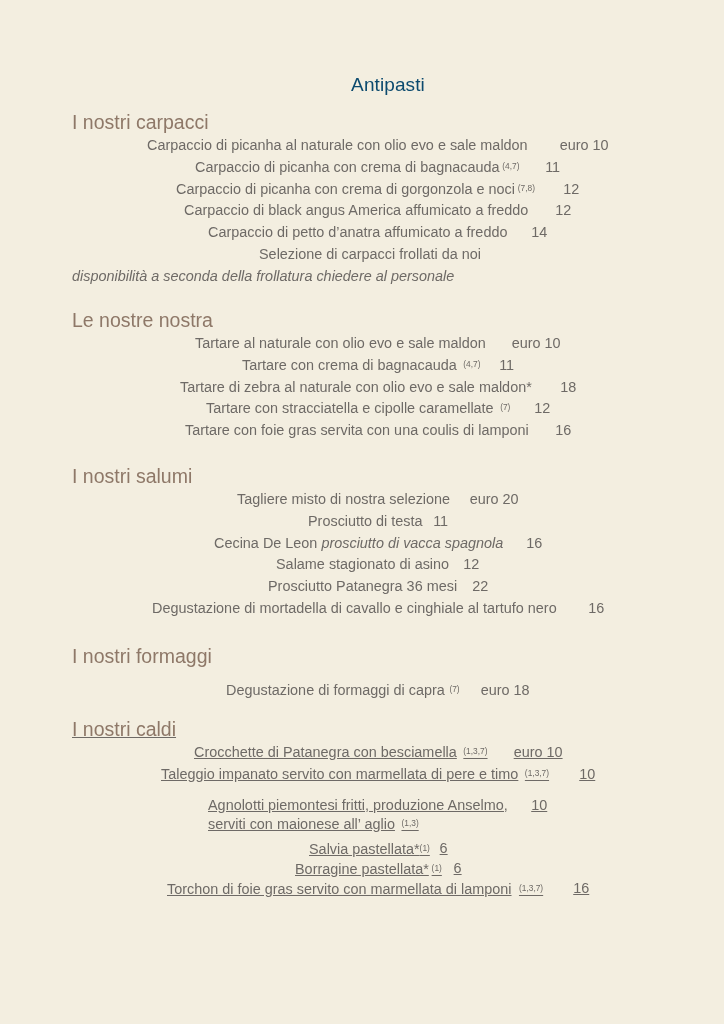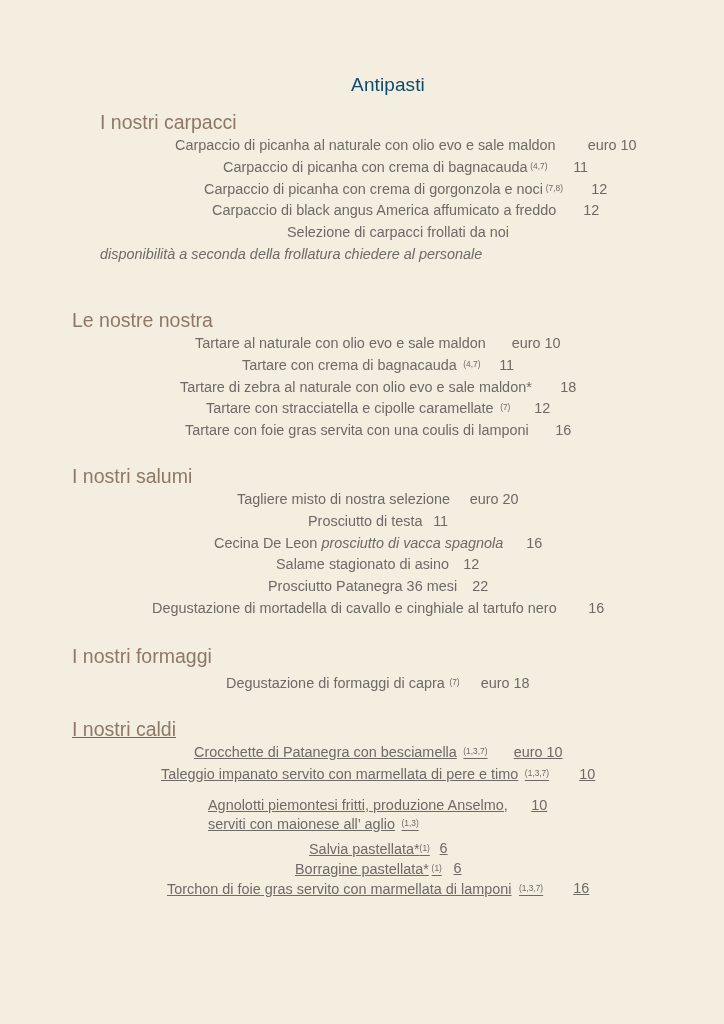--- a/index.html
+++ b/index.html
@@ -22,37 +22,41 @@
   .allerg { font-size:9px; vertical-align:3px; margin-left:3px; }
   .it { font-style:italic; }
   .note { font-style:italic; font-size:15.5px; line-height:21px; white-space:nowrap; transform:scaleX(0.93); transform-origin:left; }
 </style>
 </head>
 <body>
 
 <div class="page">
   <div class="title">Antipasti</div>
 
-  <div class="section" style="top:109px;margin-left:28px;">
+  <div class="section" style="top:109px;">
     <div class="sec-title">I nostri carpacci</div>
     <div class="row">
         <span class="name"><span>Carpaccio di picanha al naturale con olio evo e sale maldon</span></span>
         <span class="price">euro 10</span>
       </div>
     <div class="row">
         <span class="name"><span>Carpaccio di picanha con crema di bagnacauda</span><span class="allerg">(4,7)</span></span>
         <span class="price">11</span>
       </div>
     <div class="row">
         <span class="name"><span>Carpaccio di picanha con crema di gorgonzola e noci</span><span class="allerg">(7,8)</span></span>
         <span class="price">12</span>
       </div>
     <div class="row">
         <span class="name"><span>Carpaccio di black angus America affumicato a freddo</span></span>
         <span class="price">12</span>
+      </div>
+    <div class="row">
+        <span class="name"><span>Carpaccio di petto d’anatra affumicato a freddo</span></span>
+        <span class="price">14</span>
       </div>
     <div class="row">
         <span class="name"><span>Selezione di carpacci frollati da noi</span></span>
         <span class="price"></span>
       </div>
     <div class="note">disponibilità a seconda della frollatura chiedere al personale</div>
   </div>
 
   <div class="section" style="top:307px;">
     <div class="sec-title">Le nostre nostra</div>
@@ -100,21 +104,21 @@
         <span class="name"><span>Prosciutto Patanegra 36 mesi</span></span>
         <span class="price">22</span>
       </div>
     <div class="row">
         <span class="name"><span>Degustazione di mortadella di cavallo e cinghiale al tartufo nero</span></span>
         <span class="price">16</span>
       </div>
   </div>
 
   <div class="section" style="top:643px;">
-    <div class="sec-title" style="margin-bottom:3px">I nostri formaggi</div>
+    <div class="sec-title" style="margin-bottom:10px">I nostri formaggi</div>
     <div class="row">
         <span class="name"><span>Degustazione di formaggi di capra</span><span class="allerg" style="margin-left:5px">(7)</span></span>
         <span class="price">euro 18</span>
       </div>
   </div>
 
   <div class="section" style="top:716px;text-decoration:underline;">
     <div class="sec-title">I nostri caldi</div>
     <div class="row">
         <span class="name"><span>Crocchette di Patanegra con besciamella</span><span class="allerg" style="margin-left:7px">(1,3,7)</span></span>

